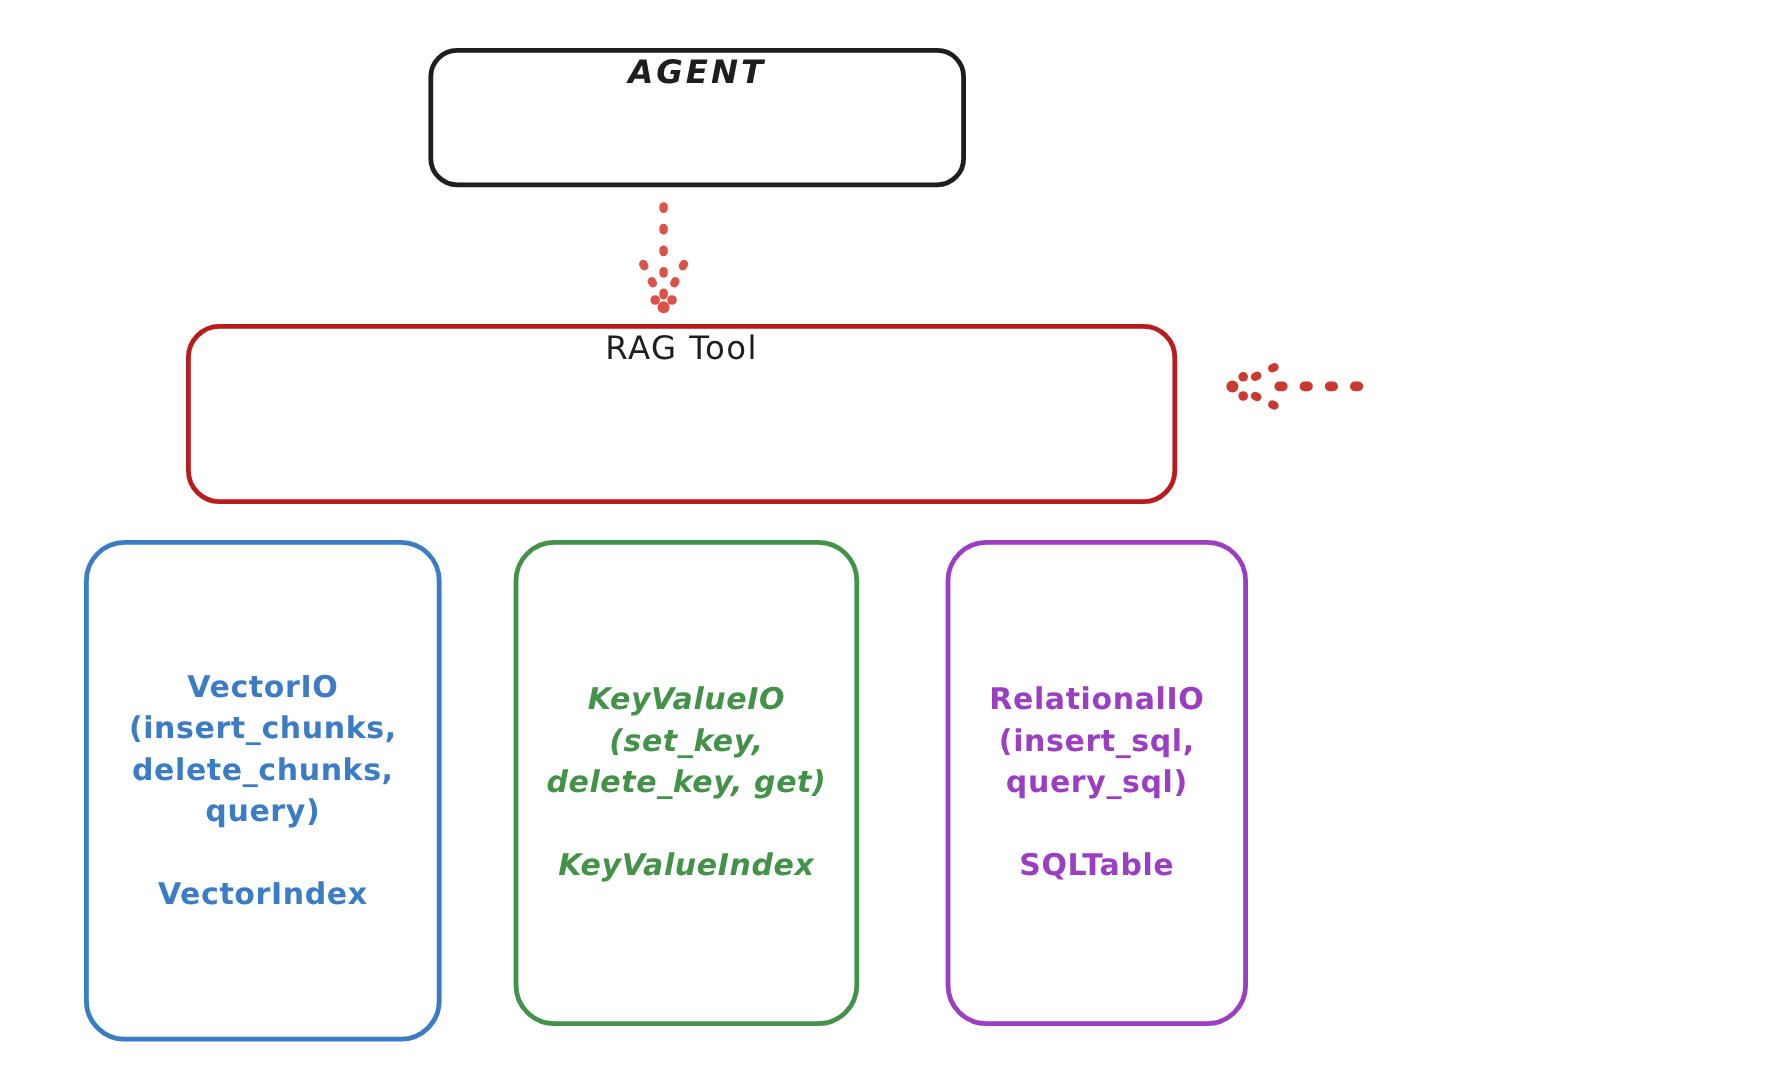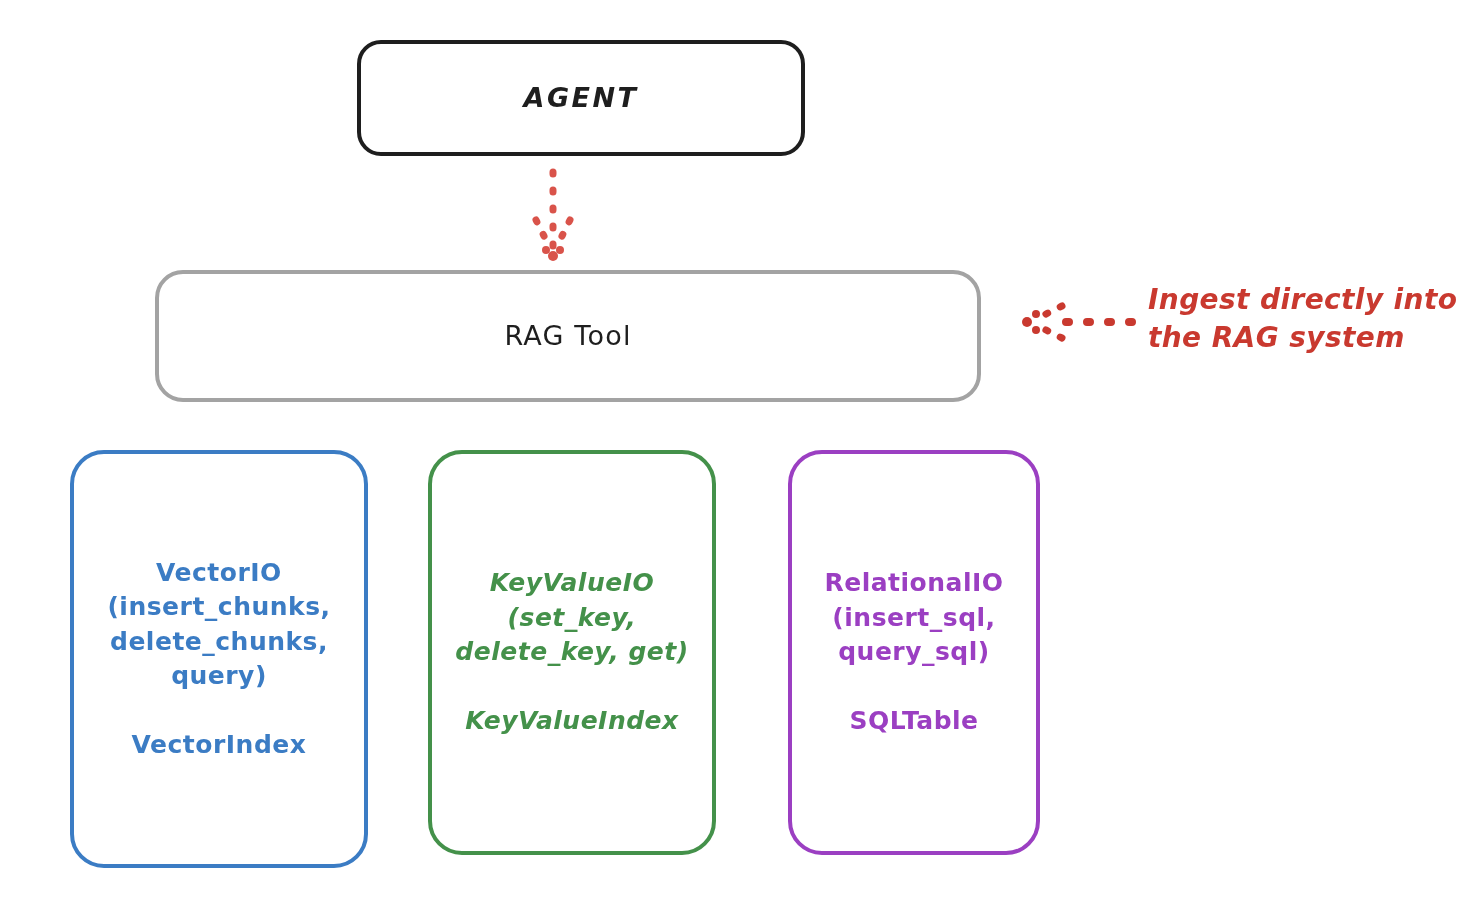--- a/index.html
+++ b/index.html
@@ -14,21 +14,21 @@
     position: relative;
     width: 1484px;
     height: 910px;
     background: #ffffff;
     overflow: hidden;
   }
   .node {
     position: absolute;
     box-sizing: border-box;
     display: flex;
-    align-items: center;
+    align-items: flex-start;
     justify-content: center;
     text-align: center;
     background: #ffffff;
   }
   .node-label {
     display: block;
     white-space: pre-line;
     line-height: 1.28;
     letter-spacing: 0.5px;
   }
@@ -49,22 +49,22 @@
     font-weight: 700;
     letter-spacing: 2.5px;
     font-family: "DejaVu Sans", sans-serif;
   }
 
   
   #ragtool-box {
     left: 155px;
     top: 270px;
     width: 826px;
-    height: 132px;
-    border: 4px solid #a3a3a3;
+    height: 150px;
+    border: 4px solid #b91c1c;
     border-radius: 28px;
   }
   #ragtool-box .node-label {
     color: #1e1e1e;
     font-size: 27px;
     font-weight: 500;
     letter-spacing: 1.2px;
   }
 
   
@@ -184,16 +184,14 @@
     <g>
       <line x1="1132" y1="322" x2="1048" y2="322" stroke="#c9392f" stroke-width="8" stroke-linecap="round" stroke-dasharray="3 18"></line>
       <line x1="1062" y1="306" x2="1034" y2="320" stroke="#c9392f" stroke-width="7" stroke-linecap="round" stroke-dasharray="2 14"></line>
       <line x1="1062" y1="338" x2="1034" y2="324" stroke="#c9392f" stroke-width="7" stroke-linecap="round" stroke-dasharray="2 14"></line>
       <circle cx="1027" cy="322" r="5" fill="#c9392f"></circle>
       <circle cx="1036" cy="314" r="4" fill="#c9392f"></circle>
       <circle cx="1036" cy="330" r="4" fill="#c9392f"></circle>
     </g>
   </svg>
 
-  <div id="ingest-annotation">Ingest directly into
-the RAG system</div>
 
 </div>
 
 </body></html>

